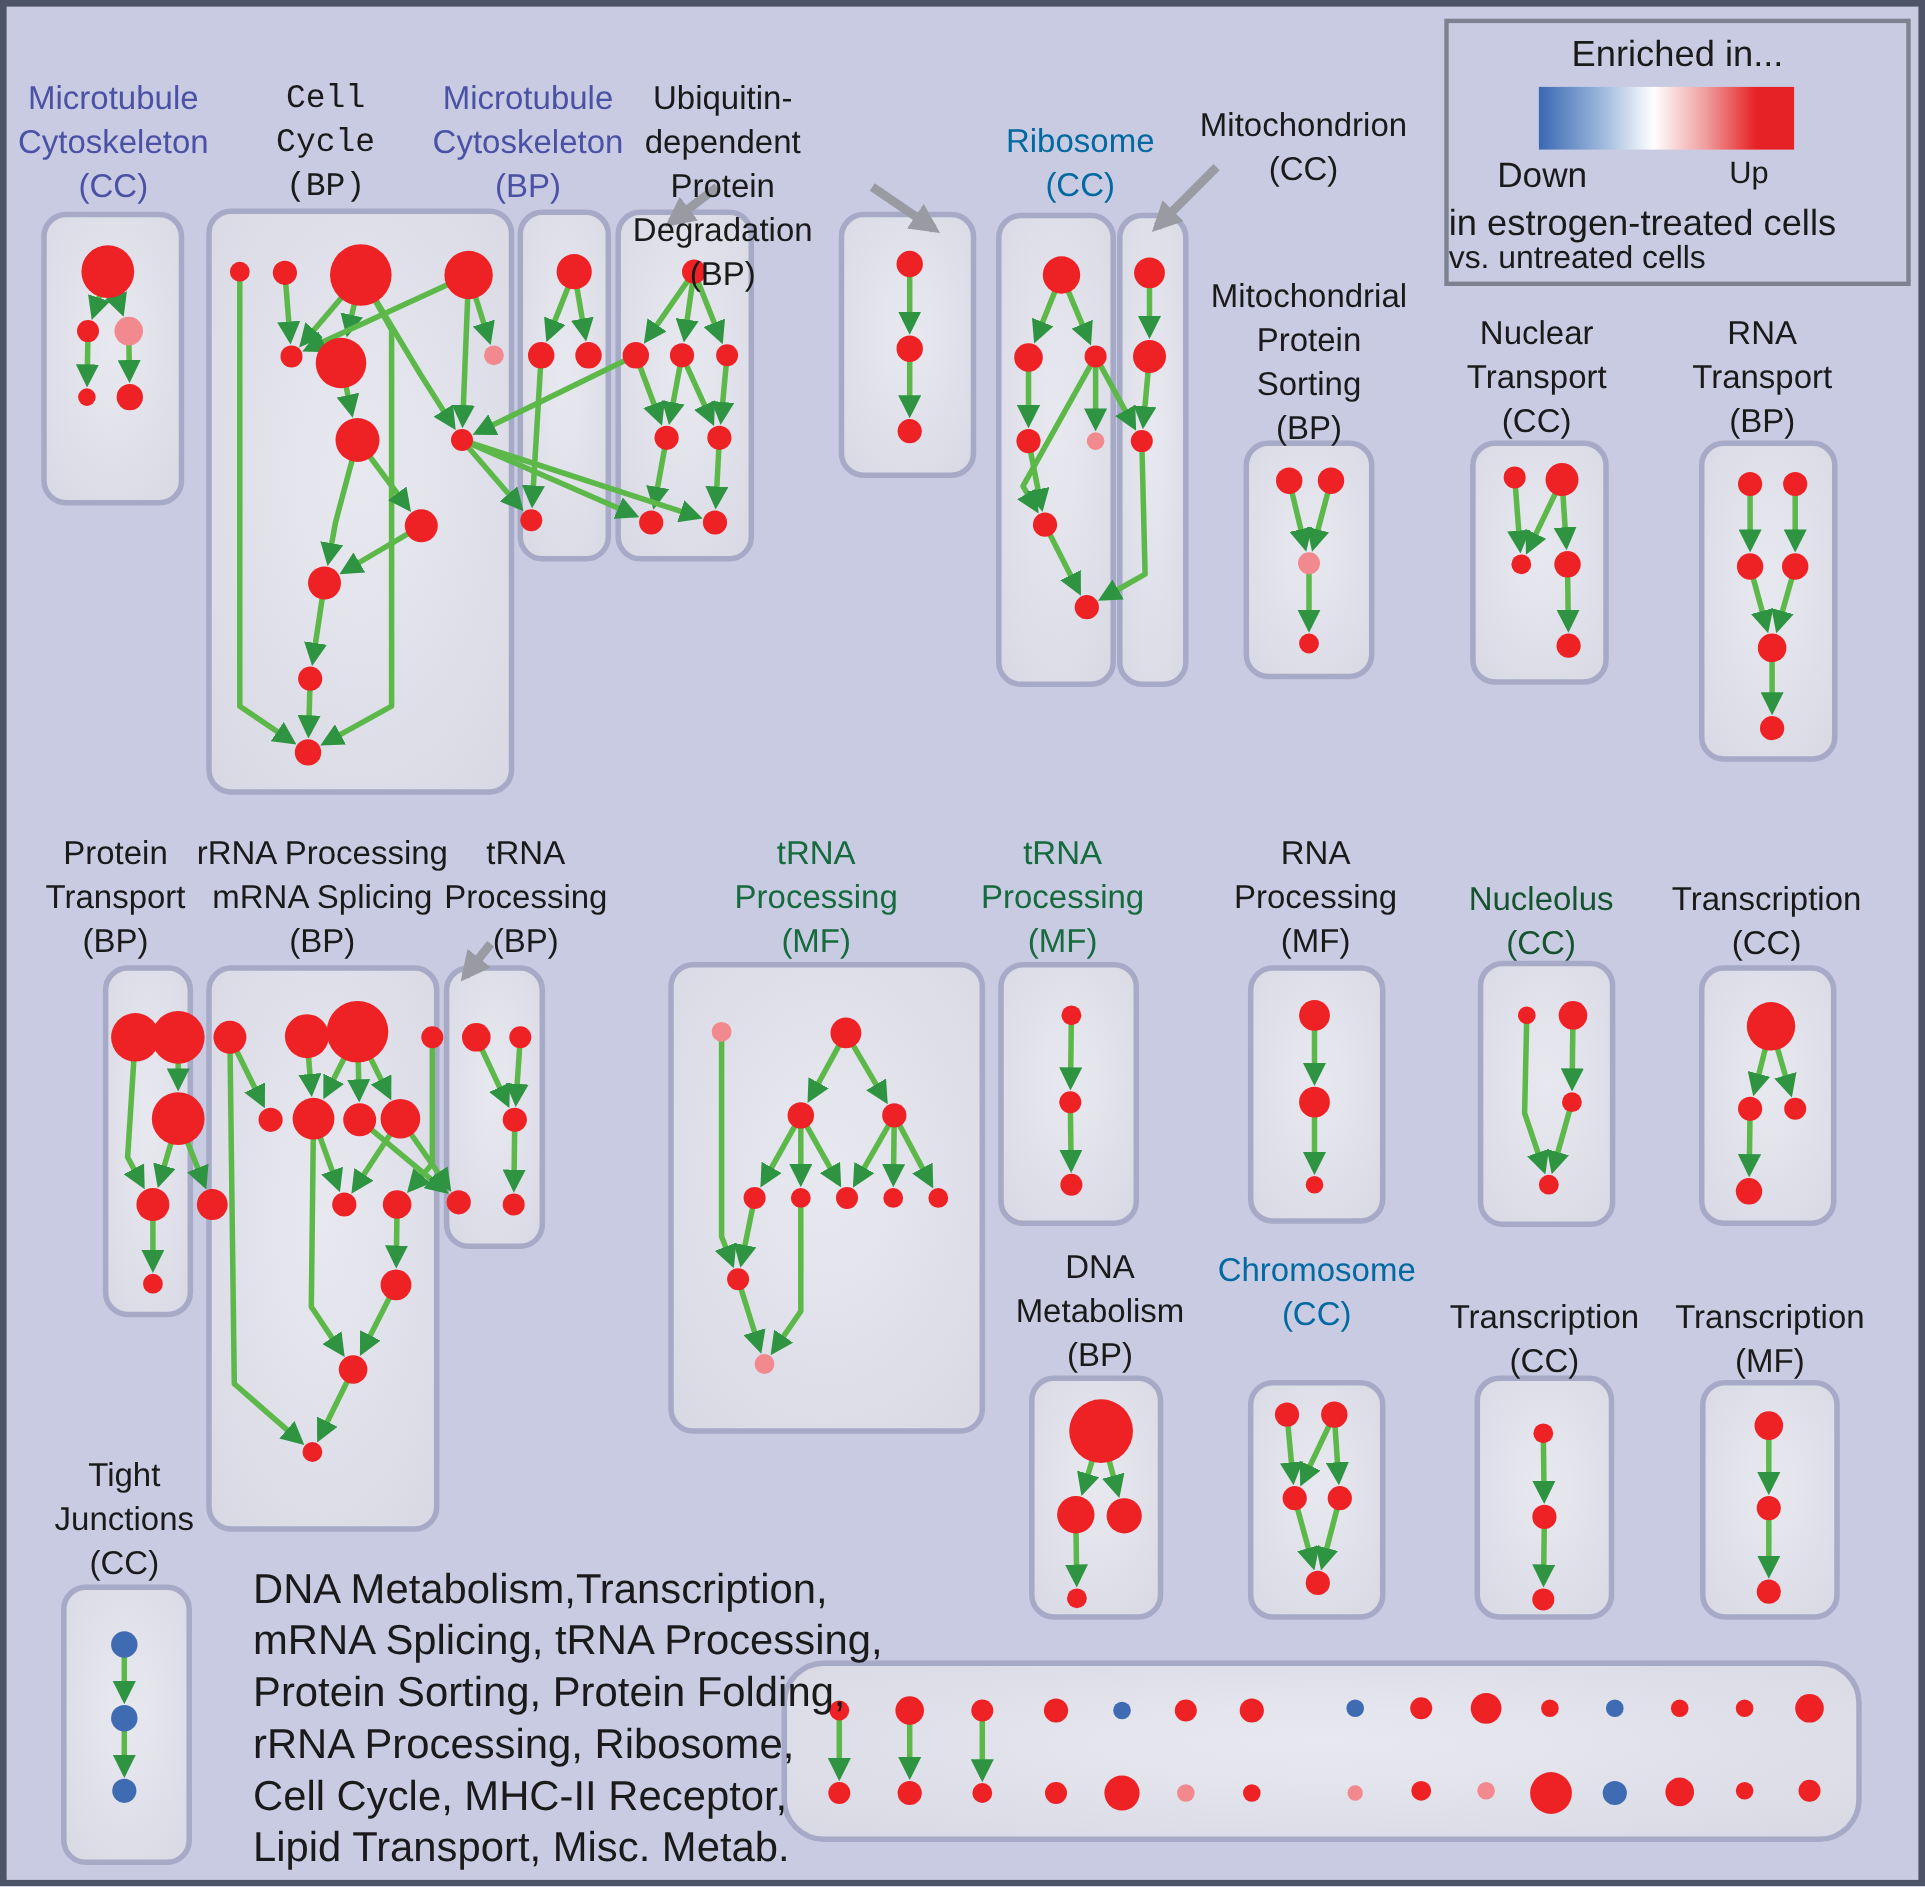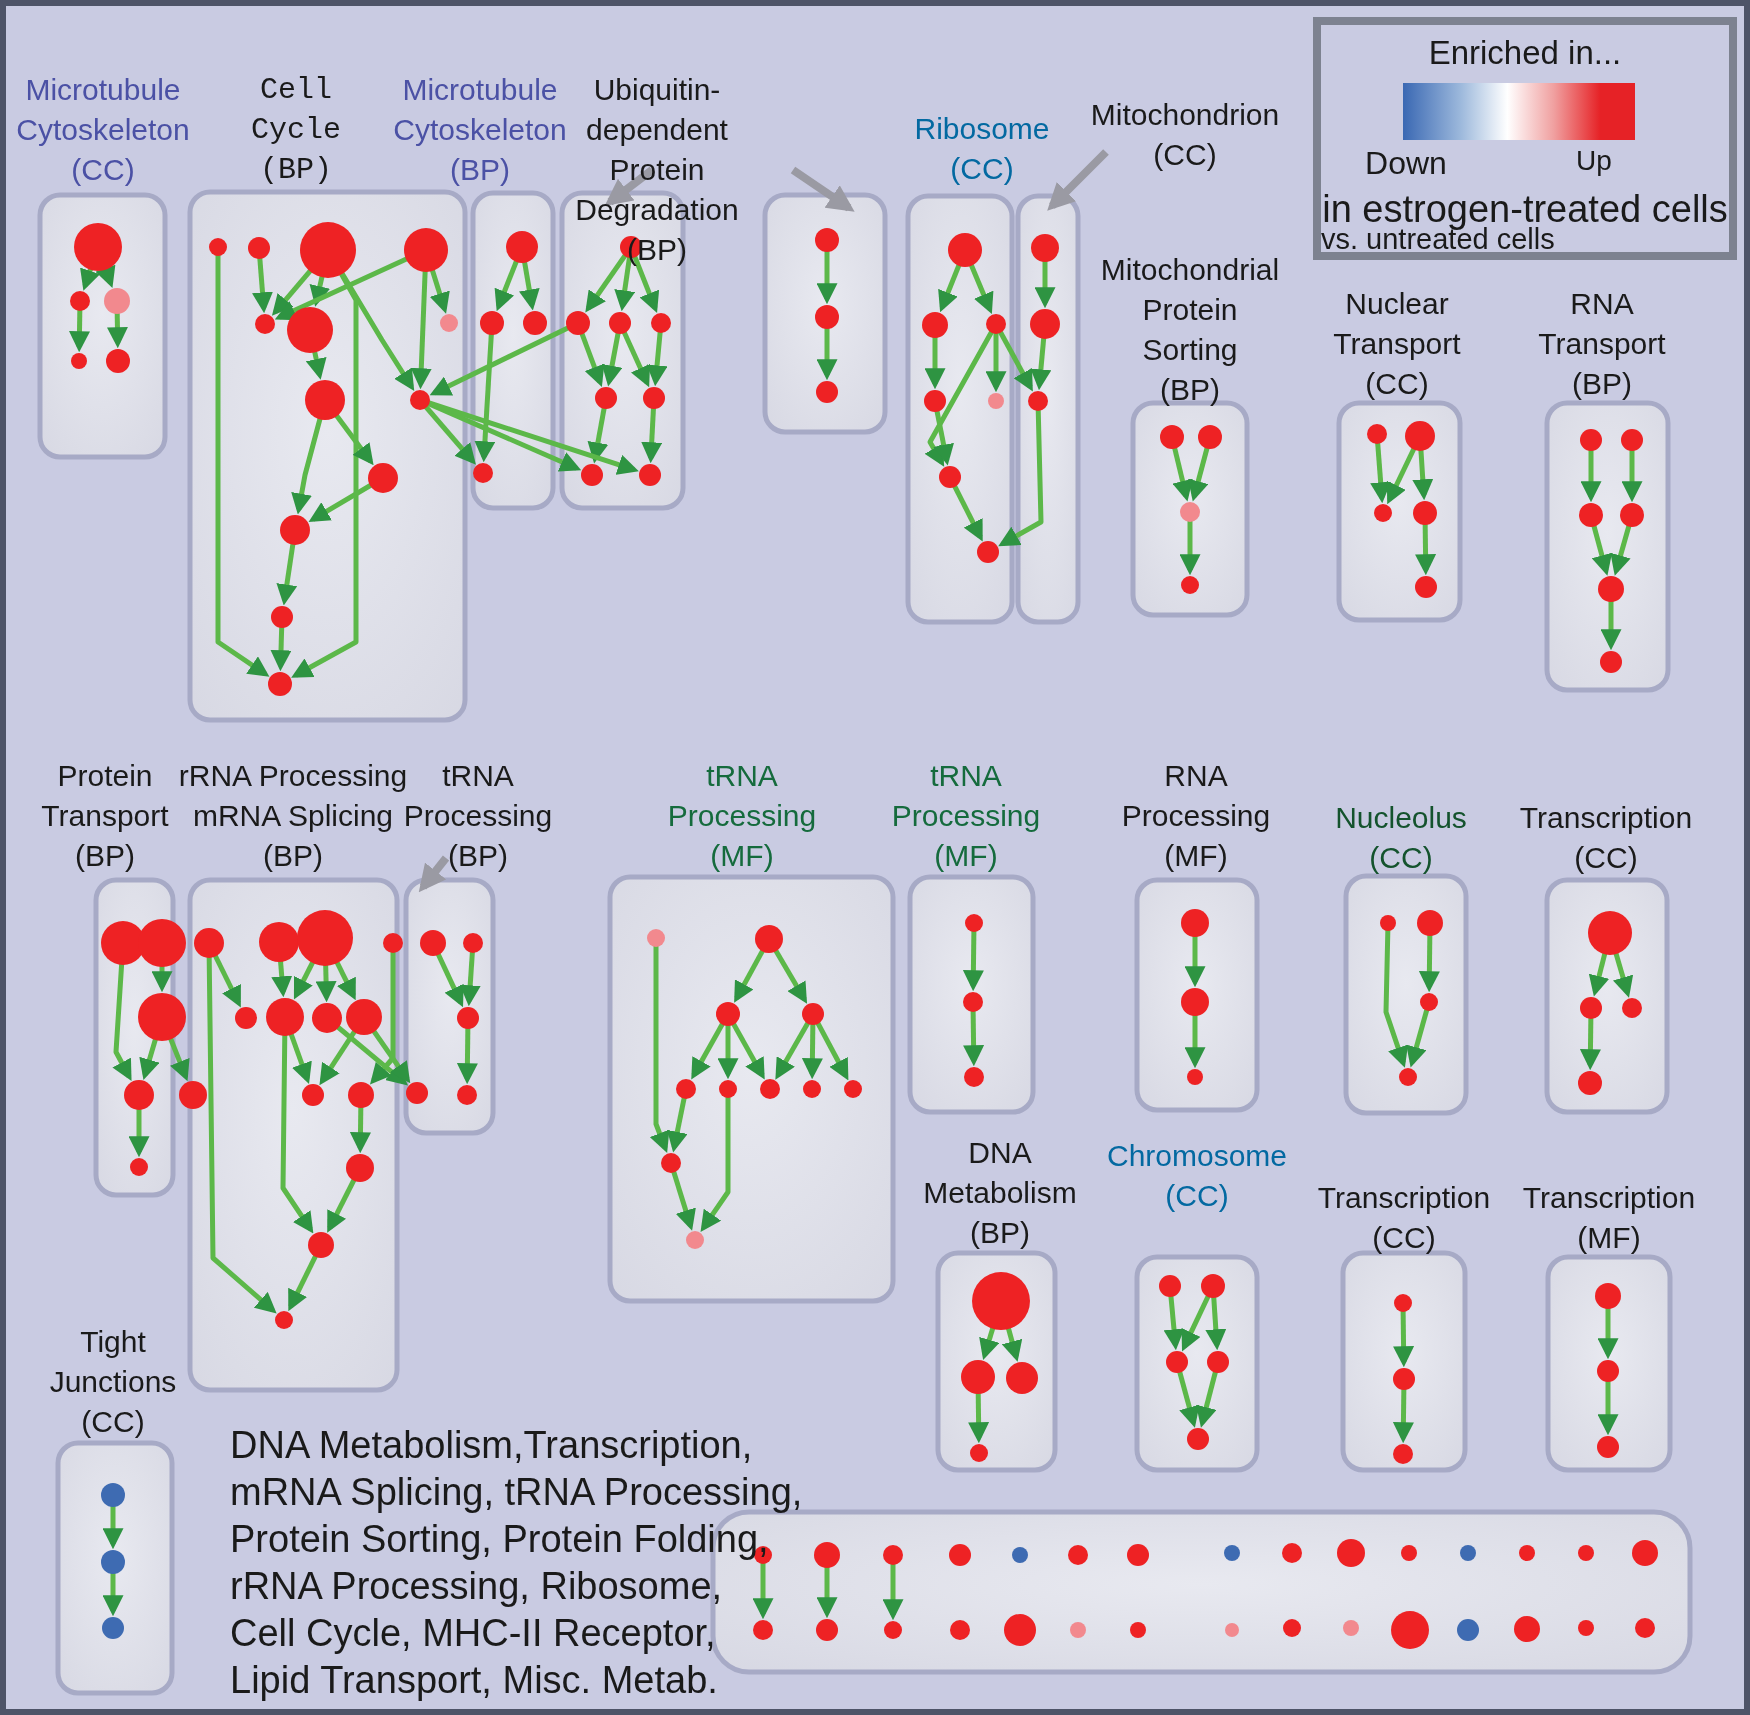--- a/index.html
+++ b/index.html
@@ -1,30 +1,30 @@
 <!DOCTYPE html>
 <html><head>
 <meta charset="utf-8">
 <style>
   html,body{margin:0;padding:0;background:#ffffff;font-family:"Liberation Sans",sans-serif;}
   #fig{position:relative;width:1750px;height:1715px;overflow:hidden;}
   #net{position:absolute;left:0;top:0;}
   .clabel{position:absolute;text-align:center;transform:translateX(-50%);
           font-size:30px;line-height:40px;white-space:nowrap;}
   #legend{position:absolute;left:1313px;top:17px;width:424px;height:243px;
-          box-sizing:border-box;border:8px solid #14532d;}
+          box-sizing:border-box;border:4px solid #14532d;}
   #legend-title{position:absolute;left:0;top:9px;width:100%;text-align:center;
           font-size:33px;color:#1a1a1a;}
   #legend-bar{position:absolute;left:82px;top:58px;width:232px;height:57px;}
   #legend-down{position:absolute;left:30px;top:120px;width:110px;text-align:center;
           font-size:32px;color:#1a1a1a;}
   #legend-up{position:absolute;left:218px;top:120px;width:110px;text-align:center;
           font-size:28px;color:#1a1a1a;}
-  #legend-line1{position:absolute;left:0;top:163px;width:100%;text-align:center;
-          font-size:38px;color:#1a1a1a;}
+  #legend-line1{position:absolute;left:0;top:163px;width:100%;text-align:left;
+          font-size:33px;color:#1a1a1a;}
   #legend-line2{position:absolute;left:0;top:198px;width:100%;text-align:left;
           font-size:29px;color:#1a1a1a;}
   #note{position:absolute;left:230px;top:1422px;font-size:38px;line-height:47px;
           color:#1a1a1a;white-space:nowrap;}
 </style>
 </head>
 <body>
 
 <div id="fig" style="background: rgb(201, 203, 226);">
   <svg id="net" width="1750" height="1715" viewBox="0 0 1750 1715">

